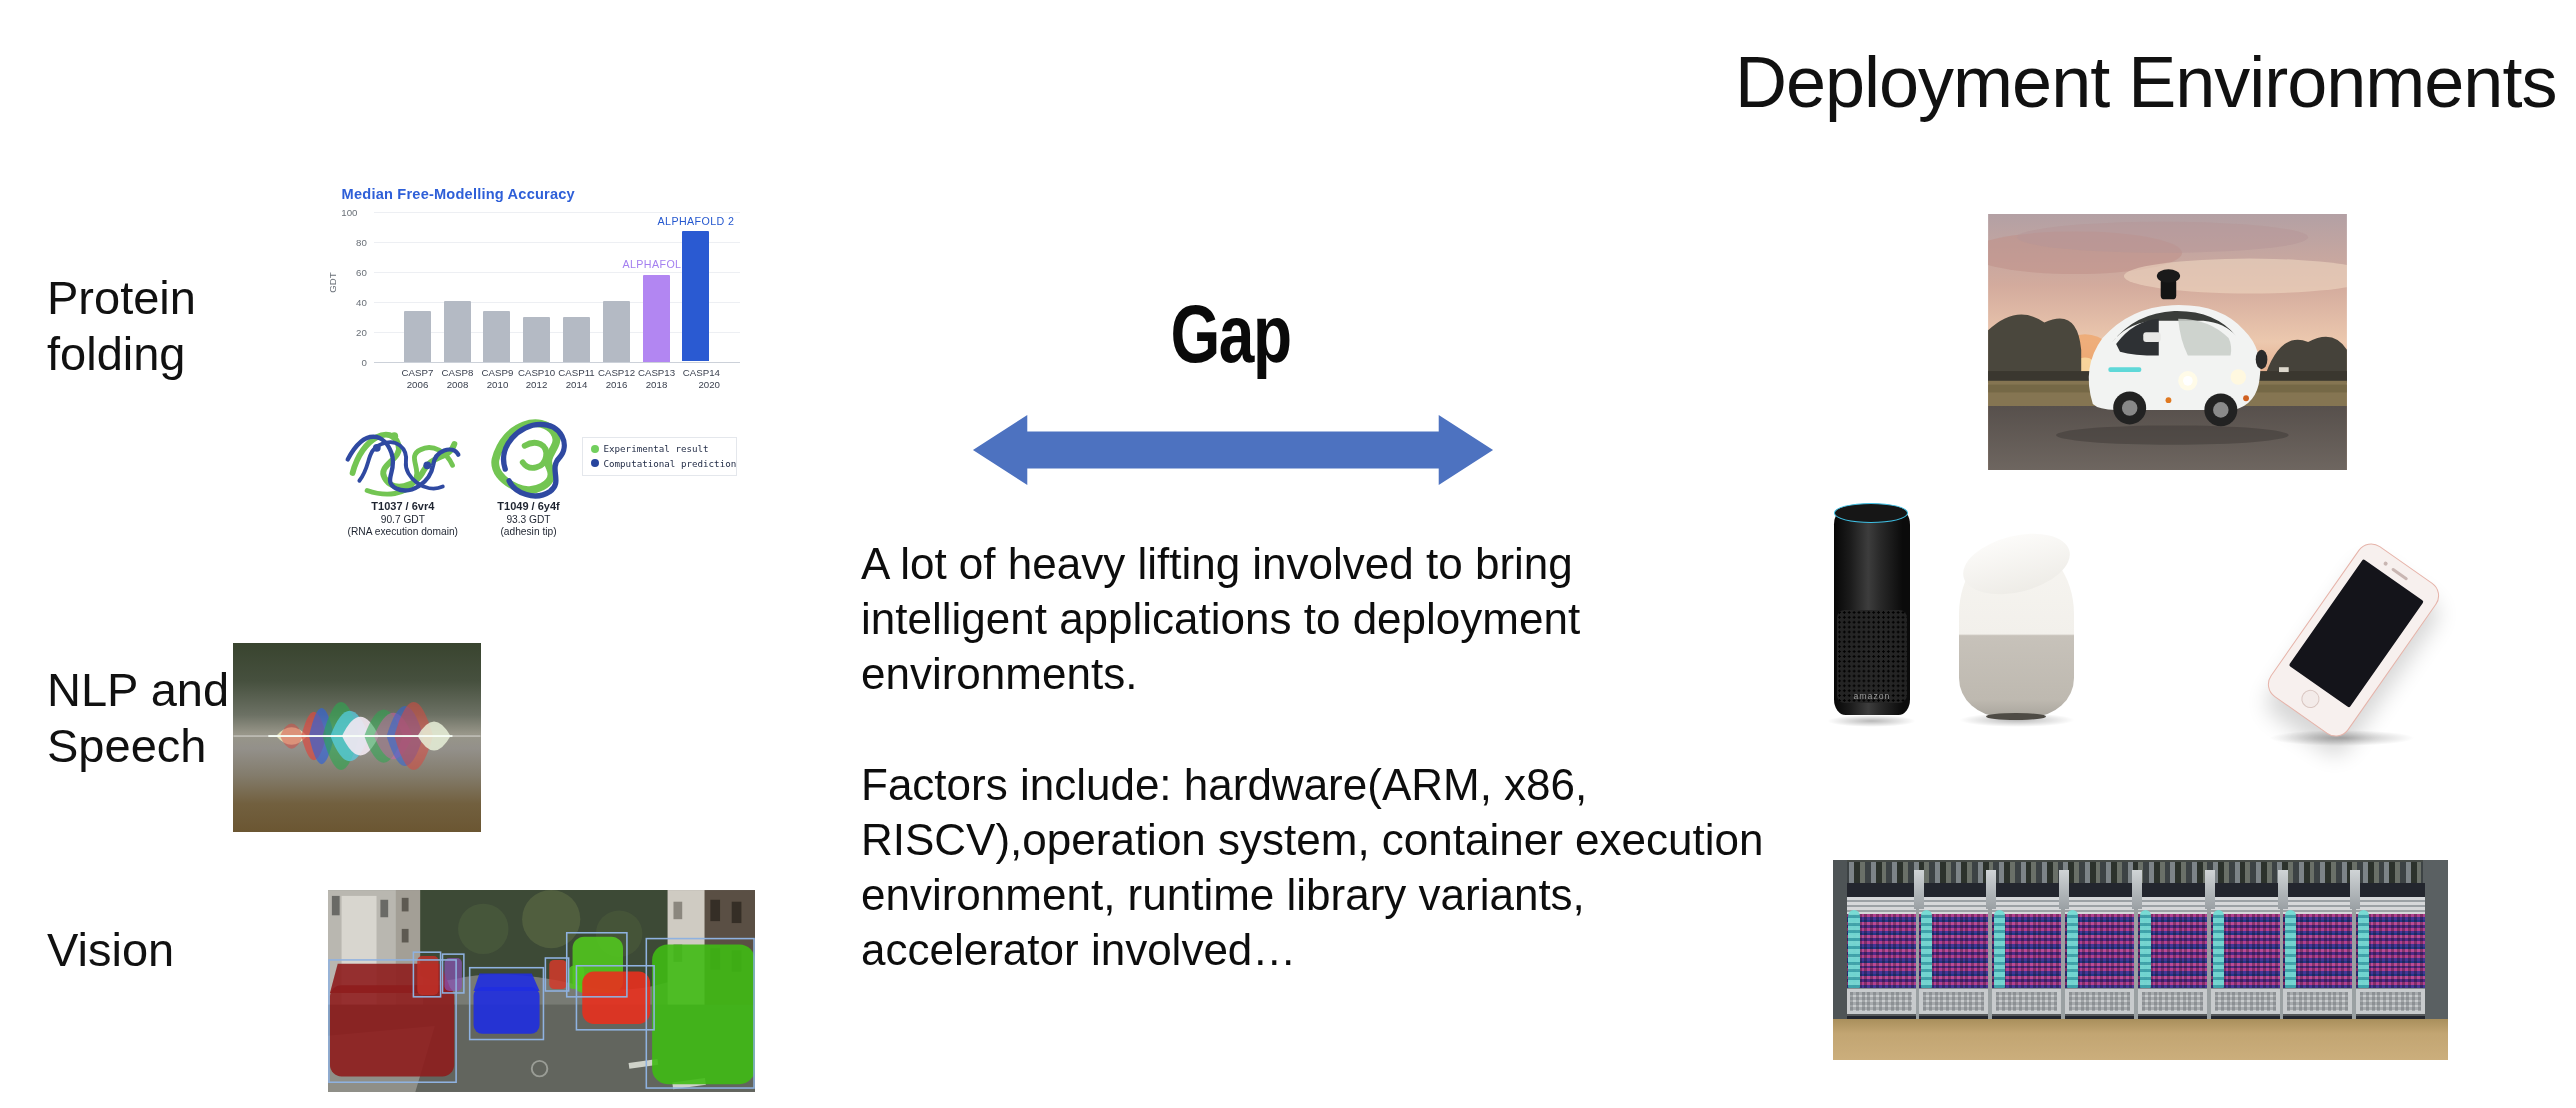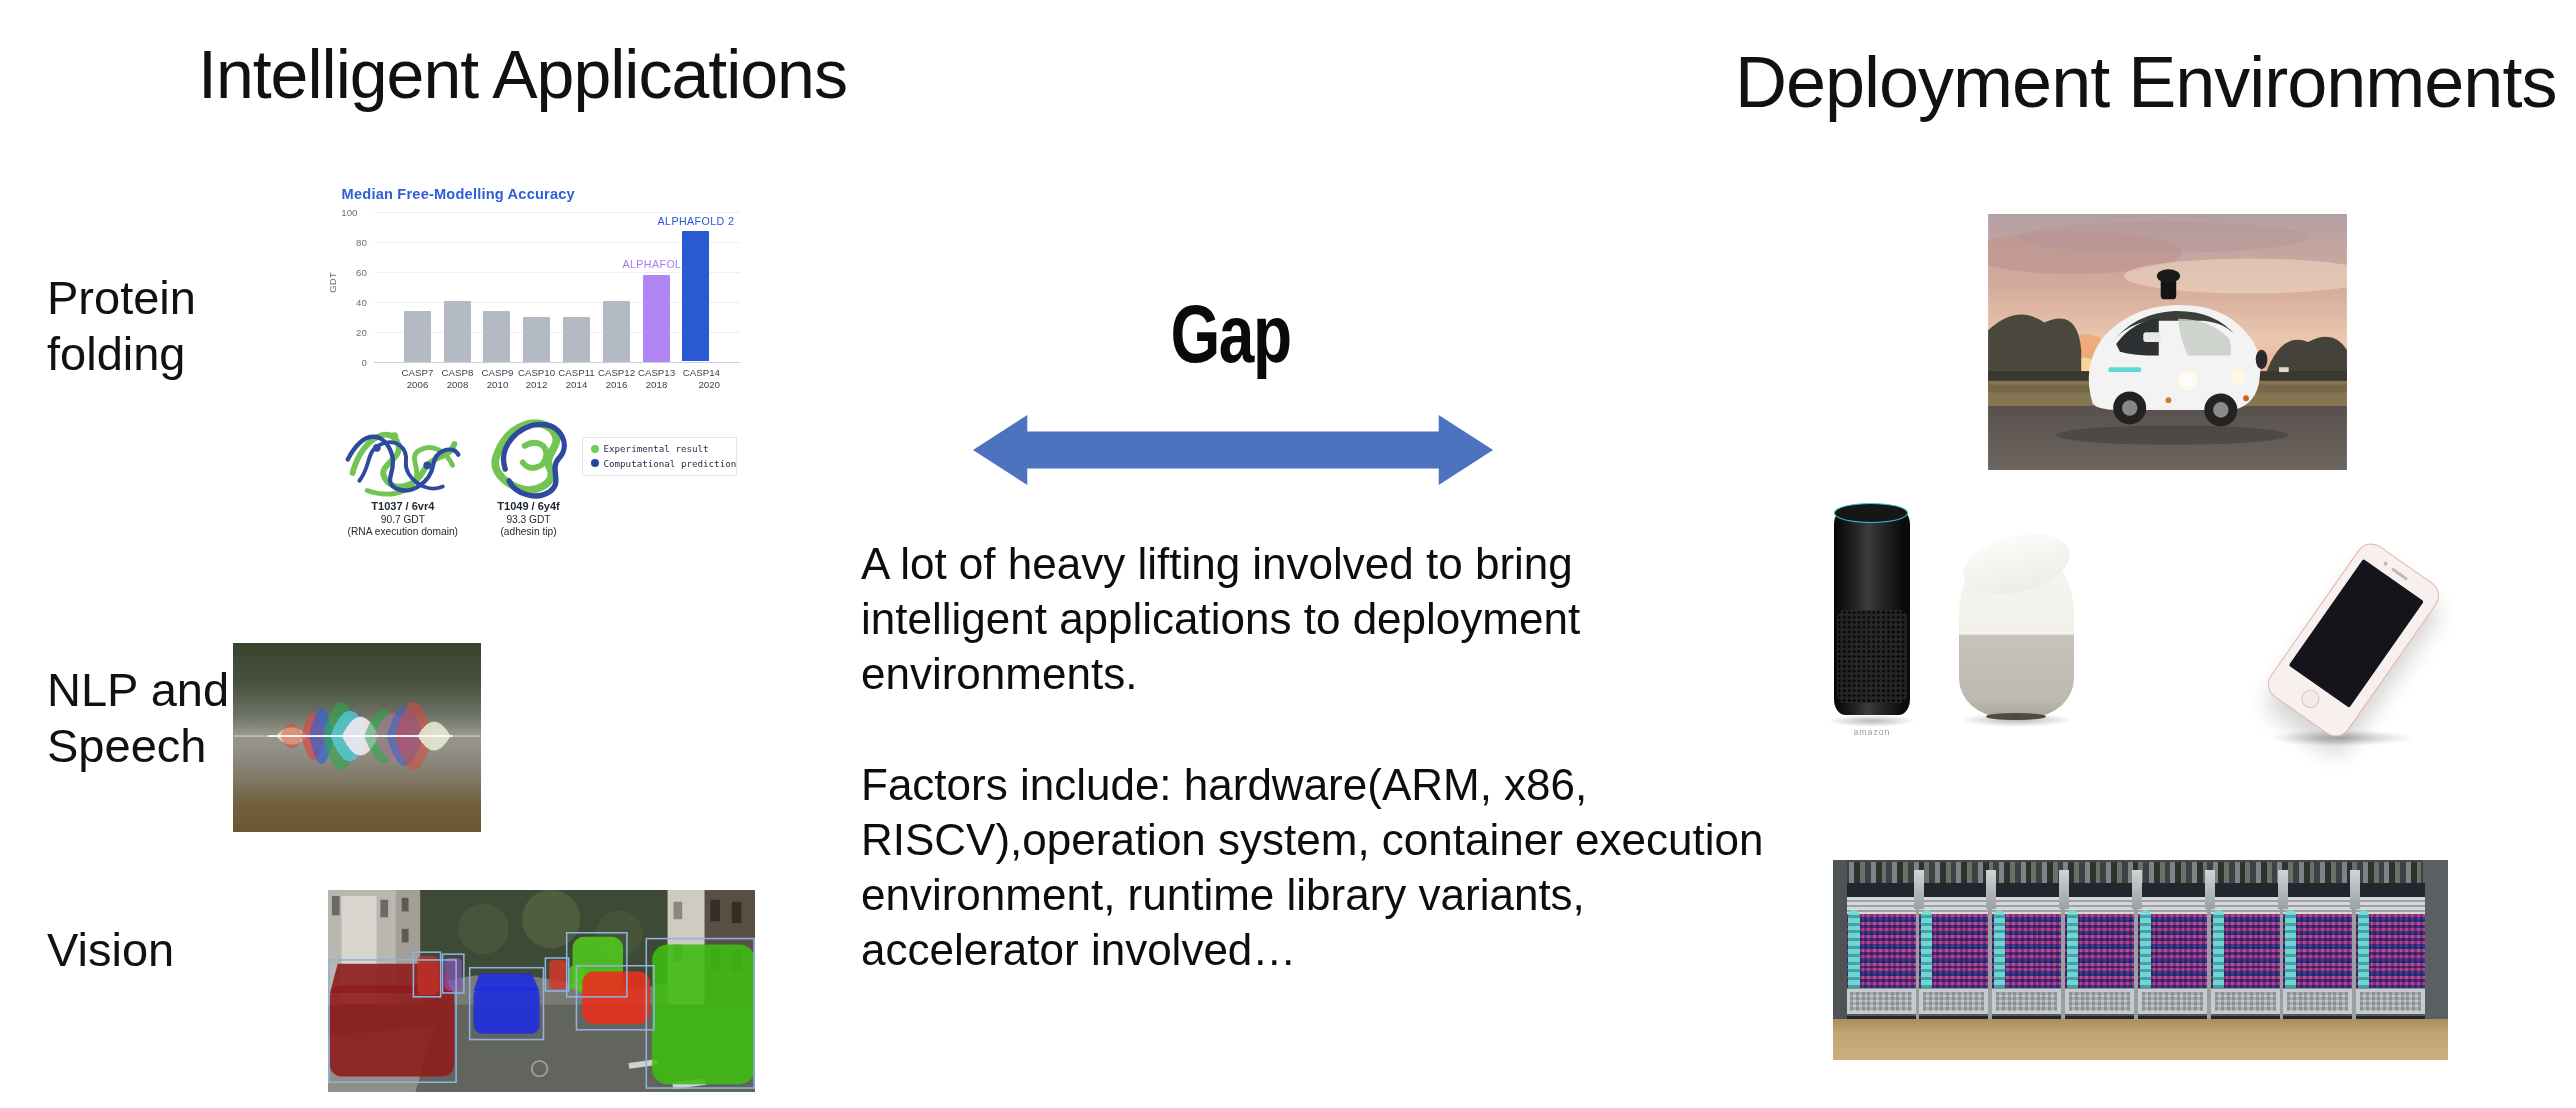--- a/index.html
+++ b/index.html
@@ -36,21 +36,21 @@
 
   
   .echo-wrap{left:1831px;top:503px;width:83px;height:229px;}
   .echo-body{position:absolute;left:2.9px;top:5.8px;width:76px;height:206px;border-radius:11.6px/15.5px;
              background:linear-gradient(90deg,#060606 0%,#1c1c1c 22%,#3d3d3d 45%,#2a2a2a 60%,#0b0b0b 90%);}
   .echo-top{position:absolute;left:2.9px;top:0px;width:72px;height:17.5px;border-radius:50%;
             background:#161616;border:1.9px solid #3fc0e4;}
   .echo-grille{position:absolute;left:5.8px;top:107px;width:70px;height:93px;border-radius:7.8px;
                background-image:radial-gradient(circle,#000 1.1px,rgba(0,0,0,0) 1.4px);
                background-size:4.9px 4.9px;background-color:#262626;opacity:.92;}
-  .echo-brand{position:absolute;left:0;top:188px;width:82px;text-align:center;font-size:8.7px;color:#9a9a9a;letter-spacing:1px;margin-top:36px;}
+  .echo-brand{position:absolute;left:0;top:188px;width:82px;text-align:center;font-size:8.7px;color:#9a9a9a;letter-spacing:1px;}
   .soft-shadow{position:absolute;border-radius:50%;background:radial-gradient(ellipse at center,rgba(0,0,0,.28),rgba(0,0,0,0) 70%);}
 
   .gh-wrap{left:1953px;top:534px;width:128px;height:196px;}
   .gh-body{position:absolute;left:5.8px;top:9.7px;width:115px;height:173px;
            border-radius:54px 54px 43px 43px/70px 70px 39px 39px;
            background:linear-gradient(180deg,#f7f5f1 0%,#f2f0eb 52%,#c7c2ba 53%,#beb9b0 90%,#a9a59d 100%);}
   .gh-top{position:absolute;left:8.7px;top:1.9px;width:109px;height:56px;border-radius:50%;
           transform:rotate(-14deg);background:linear-gradient(180deg,#fcfbf9 0%,#eeece7 100%);}
   .gh-base{position:absolute;left:33px;top:179px;width:60px;height:6.8px;border-radius:50%;background:#4e4b45;}
 
@@ -89,21 +89,20 @@
                         repeating-linear-gradient(180deg,rgba(90,95,100,.3) 0 2.9px,rgba(255,255,255,0) 2.9px 4.9px);}
   .rack-post{position:absolute;top:9.7px;width:9.7px;height:39px;background:linear-gradient(180deg,#d0d4d6,#9aa0a4);}
 
   svg{display:block;}
 </style>
 </head>
 <body>
 
 <div id="stage">
 
-  <div class="abs col-title" style="left:198px;top:35px;">Intelligent Applications</div>
   <div class="abs row-label" style="left:47px;top:270px;">Protein
 folding</div>
 
   <div class="abs col-title" style="left:1735px;top:41px;font-size:72px;">Deployment Environments</div>
   <div class="abs row-label" style="left:47px;top:662px;">NLP and
 Speech</div>
   <div class="abs row-label" style="left:47px;top:922px;">Vision</div>
 
   <div id="af-fig" class="abs">
     <div class="abs af-title" style="color: rgb(46, 95, 216);">Median Free-Modelling Accuracy</div>

